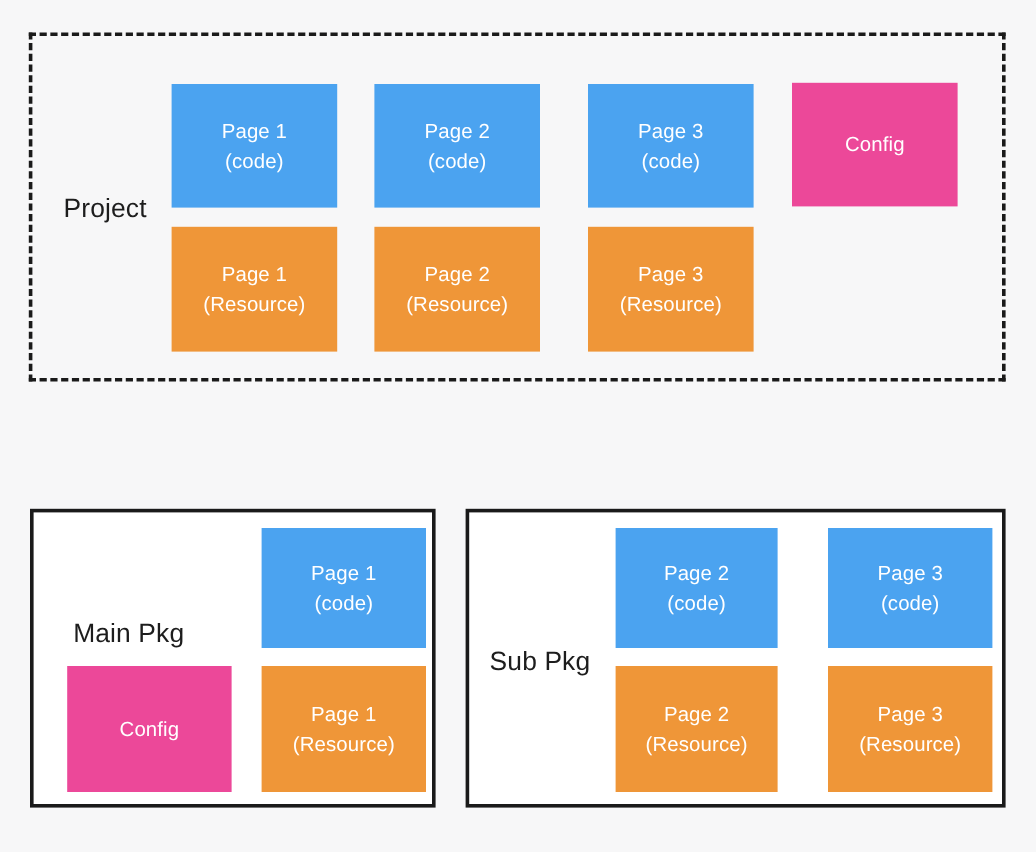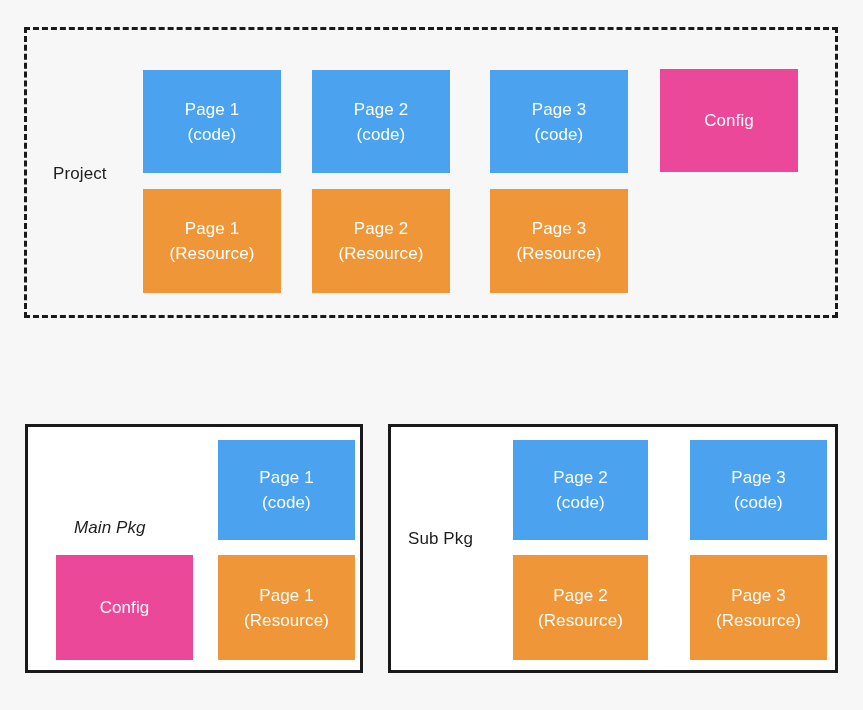--- a/index.html
+++ b/index.html
@@ -31,21 +31,21 @@
     background: transparent;
   }
   .container.solid {
     border: 3px solid #1a1a1a;
   }
 
   
   .container-label {
     position: absolute;
     color: #1d1d1d;
-    font-size: 17px;
+    font-size: 22px;
     line-height: 22px;
     white-space: nowrap;
     letter-spacing: 0.1px;
   }
 
   
   .node {
     position: absolute;
     box-sizing: border-box;
     display: flex;
@@ -100,37 +100,37 @@
     <span class="line">Page 2</span>
     <span class="line">(Resource)</span>
   </div>
   <div class="node resource" style="left:490px; top:189px; width:138px; height:104px;">
     <span class="line">Page 3</span>
     <span class="line">(Resource)</span>
   </div>
 
   <div class="container solid" style="left:25px; top:424px; width:338px; height:249px;"></div>
 
-  <div class="container-label" style="left:74px; top:517px;font-style:italic;">Main Pkg</div>
+  <div class="container-label" style="left:61px; top:517px;">Main Pkg</div>
 
   <div class="node code" style="left:218px; top:440px; width:137px; height:100px;">
     <span class="line">Page 1</span>
     <span class="line">(code)</span>
   </div>
   <div class="node config" style="left:56px; top:555px; width:137px; height:105px;">
     <span class="line">Config</span>
   </div>
   <div class="node resource" style="left:218px; top:555px; width:137px; height:105px;">
     <span class="line">Page 1</span>
     <span class="line">(Resource)</span>
   </div>
 
   <div class="container solid" style="left:388px; top:424px; width:450px; height:249px;"></div>
 
-  <div class="container-label" style="left:408px; top:528px;">Sub Pkg</div>
+  <div class="container-label" style="left:408px; top:540px;">Sub Pkg</div>
 
   <div class="node code" style="left:513px; top:440px; width:135px; height:100px;">
     <span class="line">Page 2</span>
     <span class="line">(code)</span>
   </div>
   <div class="node code" style="left:690px; top:440px; width:137px; height:100px;">
     <span class="line">Page 3</span>
     <span class="line">(code)</span>
   </div>
   <div class="node resource" style="left:513px; top:555px; width:135px; height:105px;">

